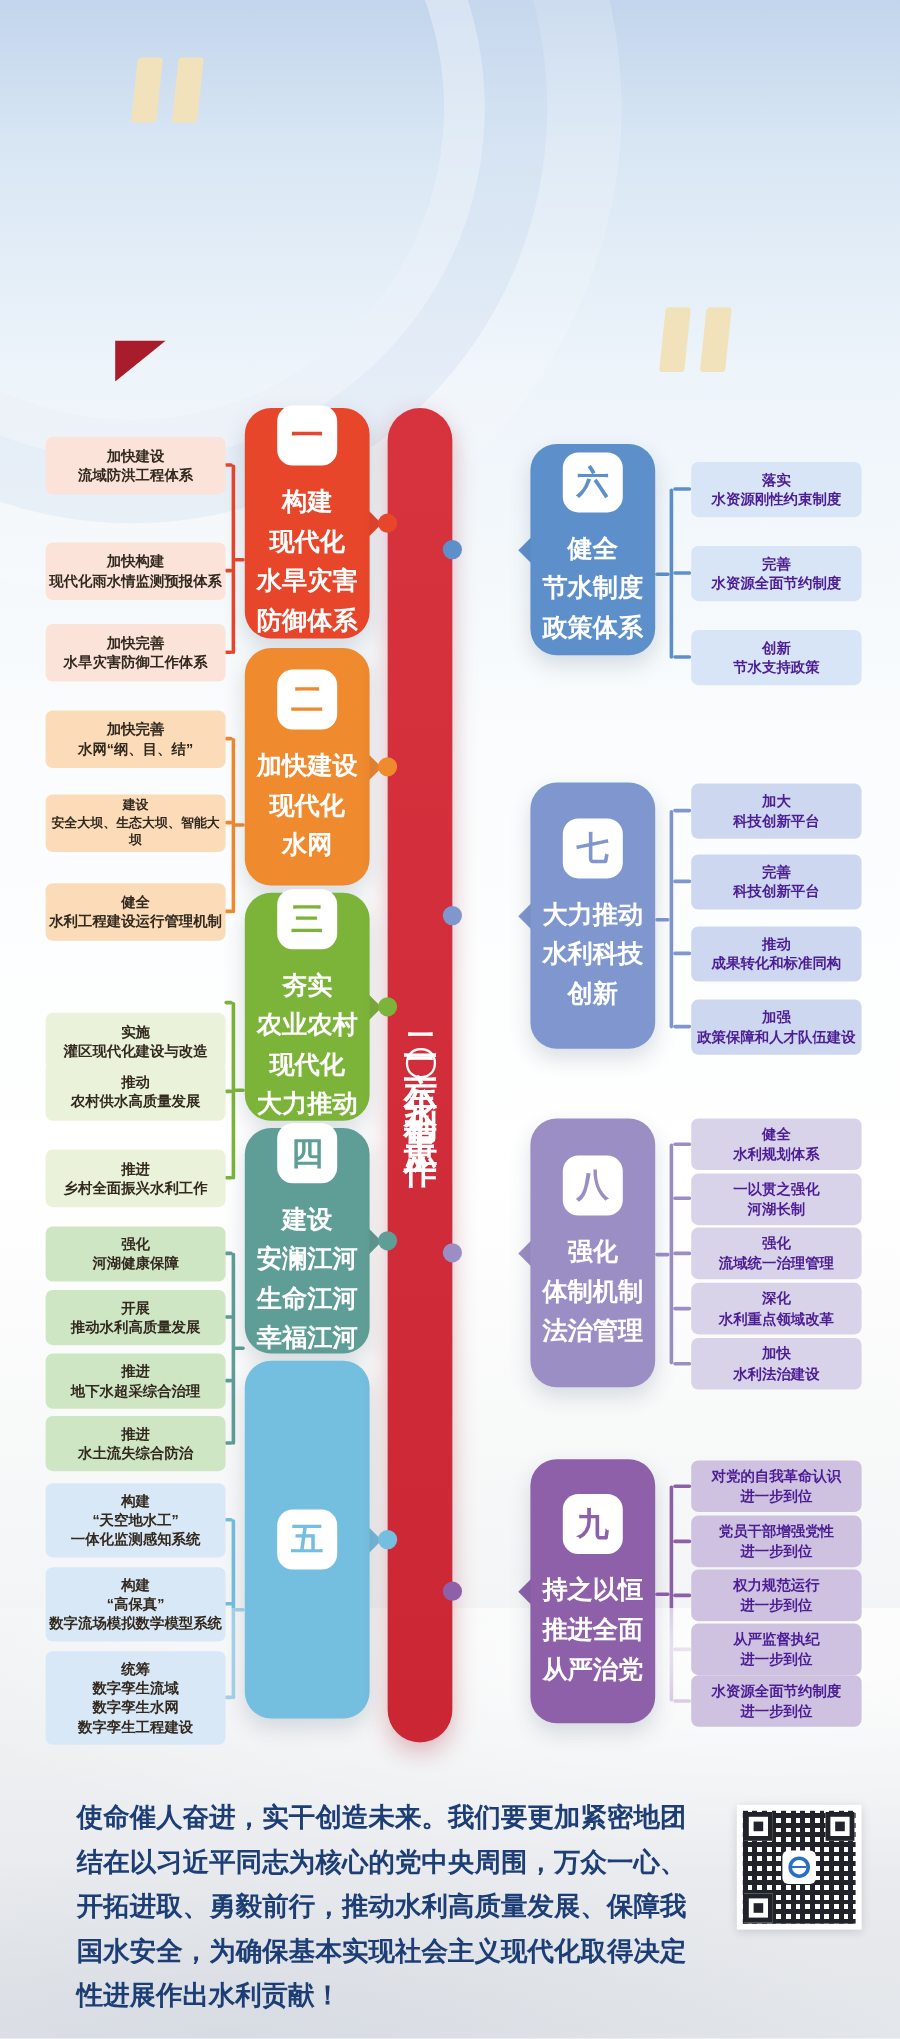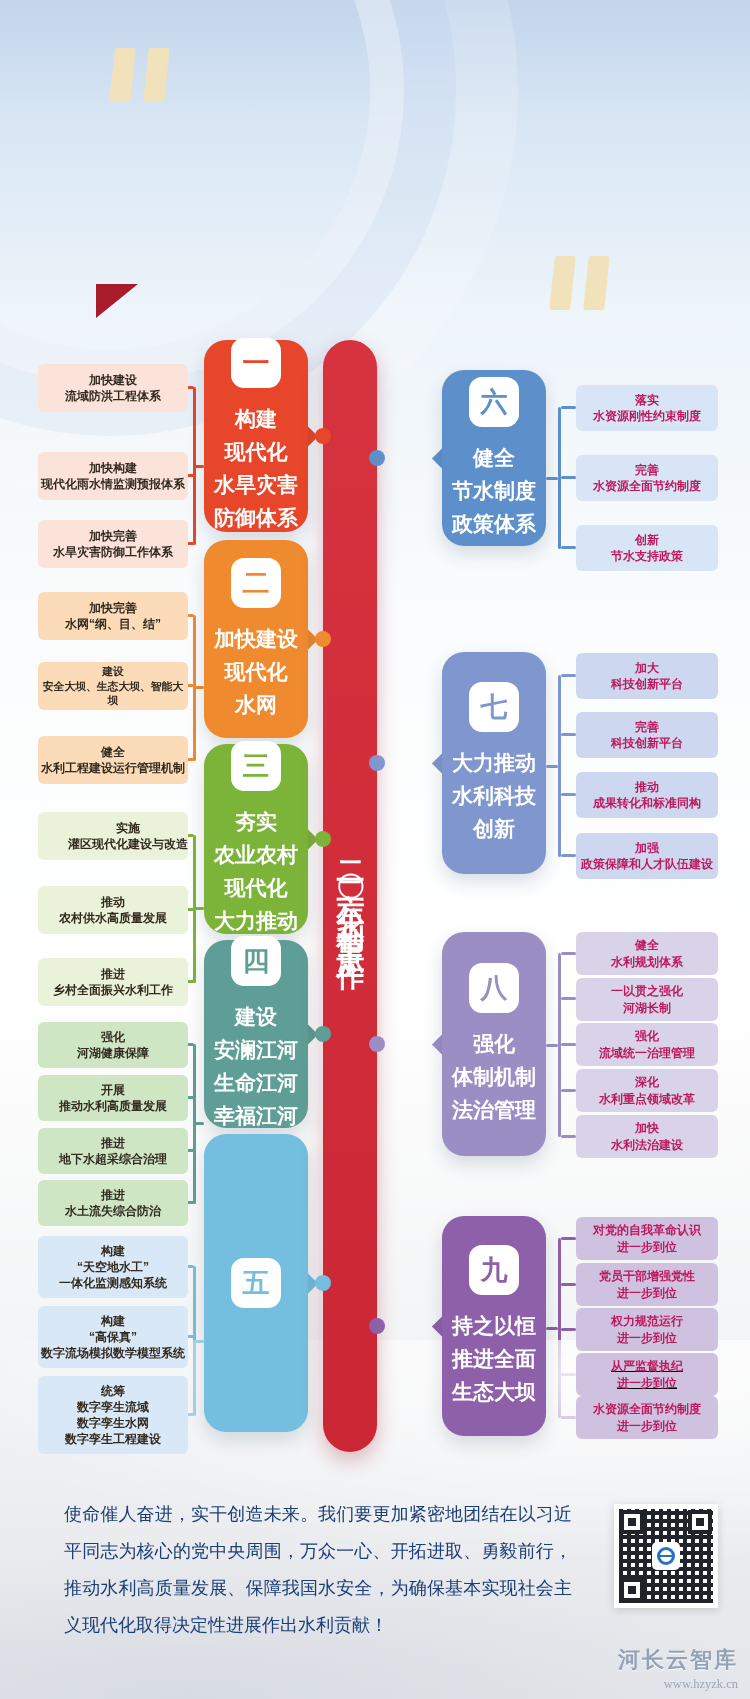--- a/index.html
+++ b/index.html
@@ -34,29 +34,29 @@
     box-shadow:0 8px 18px rgba(40,60,90,.16);}
   .badge{width:50px;height:50px;background:#ffffff;border-radius:13px;flex:none;
     display:flex;align-items:center;justify-content:center;font-size:27px;font-weight:bold;}
   .block-title{font-weight:bold;font-size:21px;line-height:33px;text-align:center;white-space:pre-line;width:100%;}
   .block-title.small{font-size:17px;line-height:29px;}
   
   .item{position:absolute;border-radius:6px;display:flex;align-items:center;justify-content:center;z-index:1;}
   .item-l{left:38px;width:150px;}
   .item-r{left:576px;width:142px;}
   .item span{white-space:pre-line;text-align:center;font-weight:bold;font-size:12px;line-height:1.34;color:#32291f;}
-  .item-r span{color:#be185d;}
+  .item-r span{color:#4c1d95;}
   .item span.tight{font-size:10.8px;}
   
   .cline{position:absolute;border-radius:2px;z-index:0;}
   .dot{position:absolute;width:16px;height:16px;border-radius:50%;z-index:3;}
   .tab{position:absolute;width:15px;height:15px;transform:rotate(45deg);z-index:0;}
   
   .footer-text{position:absolute;left:64px;top:1496px;width:508px;z-index:1;
-    font-size:18px;line-height:37px;font-weight:normal;color:#1c3e75;text-align:justify;text-align-last:left;}
+    font-size:22px;line-height:37px;font-weight:bold;color:#1c3e75;text-align:justify;text-align-last:left;}
   .qr{position:absolute;left:614px;top:1504px;width:104px;height:104px;background:#fff;z-index:1;
     box-shadow:0 2px 8px rgba(60,70,90,.2);}
   .qr-pattern{position:absolute;left:5px;top:5px;right:5px;bottom:5px;
     background:repeating-linear-gradient(0deg,#20242a 0 4px,transparent 4px 8px),
                repeating-linear-gradient(90deg,#20242a 0 4px,#ffffff 4px 8px);}
   .qf{position:absolute;width:16px;height:16px;border:4px solid #20242a;background:#fff;}
   .qf::after{content:"";position:absolute;left:4px;top:4px;width:8px;height:8px;background:#20242a;}
   .qr-logo{position:absolute;left:50%;top:50%;transform:translate(-50%,-50%);width:28px;height:28px;
     background:#fff;border-radius:5px;display:flex;align-items:center;justify-content:center;}
   .qr-logo i{display:block;width:18px;height:18px;border:3px solid #2a6fc4;border-radius:50%;box-sizing:border-box;
@@ -150,21 +150,21 @@
     <div class="cline" style="left:195px;top:907px;width:9px;height:3px;background:#7cb43a;"></div>
     <i class="tab" style="left:300px;top:832px;background:#7cb43a;"></i>
     <i class="dot" style="left:315px;top:831px;background:#7cb43a;"></i>
     <div class="block" style="left:204px;top:744px;height:190px;background:#7cb43a;">
       <div class="badge" style="color:#7cb43a;">三</div>
       <div class="block-title">夯实
 农业农村
 现代化
 大力推动</div>
     </div>
-    <div class="item item-l" style="top:812px;height:48px;background:#eaf3da;justify-content:flex-end;">
+    <div class="item item-l" style="top:844px;height:48px;background:#eaf3da;">
         <span>实施
 灌区现代化建设与改造</span>
       </div>
     <div class="item item-l" style="top:886px;height:48px;background:#eaf3da;">
         <span>推动
 农村供水高质量发展</span>
       </div>
     <div class="item item-l" style="top:958px;height:48px;background:#eaf3da;">
         <span>推进
 乡村全面振兴水利工作</span>
@@ -340,35 +340,35 @@
     <div class="cline" style="left:561px;top:1373px;width:15px;height:3px;background:#8d60a9;"></div>
     <div class="cline" style="left:561px;top:1416px;width:15px;height:3px;background:#8d60a9;"></div>
     <div class="cline" style="left:558px;top:1238px;width:3px;height:180px;background:#8d60a9;"></div>
     <div class="cline" style="left:546px;top:1327px;width:12px;height:3px;background:#8d60a9;"></div>
     <i class="tab" style="left:435px;top:1319px;background:#8d60a9;"></i>
     <i class="dot" style="left:369px;top:1318px;background:#8d60a9;"></i>
     <div class="block" style="left:442px;top:1216px;height:220px;background:#8d60a9;">
       <div class="badge" style="color:#8d60a9;">九</div>
       <div class="block-title">持之以恒
 推进全面
-生态大坝</div>
+从严治党</div>
     </div>
     <div class="item item-r" style="top:1217px;height:43px;background:#cfc2e0;">
         <span>对党的自我革命认识
 进一步到位</span>
       </div>
     <div class="item item-r" style="top:1263px;height:43px;background:#cfc2e0;">
         <span>党员干部增强党性
 进一步到位</span>
       </div>
     <div class="item item-r" style="top:1308px;height:43px;background:#cfc2e0;">
         <span>权力规范运行
 进一步到位</span>
       </div>
-    <div class="item item-r" style="top:1353px;height:43px;background:#cfc2e0;text-decoration:underline;">
+    <div class="item item-r" style="top:1353px;height:43px;background:#cfc2e0;">
         <span>从严监督执纪
 进一步到位</span>
       </div>
     <div class="item item-r" style="top:1396px;height:43px;background:#cfc2e0;">
         <span>水资源全面节约制度
 进一步到位</span>
       </div>
   </div>
 
   <div class="footer-text">使命催人奋进，实干创造未来。我们要更加紧密地团结在以习近平同志为核心的党中央周围，万众一心、开拓进取、勇毅前行，推动水利高质量发展、保障我国水安全，为确保基本实现社会主义现代化取得决定性进展作出水利贡献！</div>
@@ -376,18 +376,14 @@
   <div class="qr">
     <div class="qr-pattern"></div>
     <i class="qf" style="left:6px;top:6px;"></i>
     <i class="qf" style="right:6px;top:6px;"></i>
     <i class="qf" style="left:6px;bottom:6px;"></i>
     <div class="qr-logo">
         <i></i>
       </div>
   </div>
 
-  <div class="wm">
-    <div class="wm-brand">河长云智库</div>
-    <div class="wm-url">www.hzyzk.cn</div>
-  </div>
 
 </div>
 
 </body></html>

